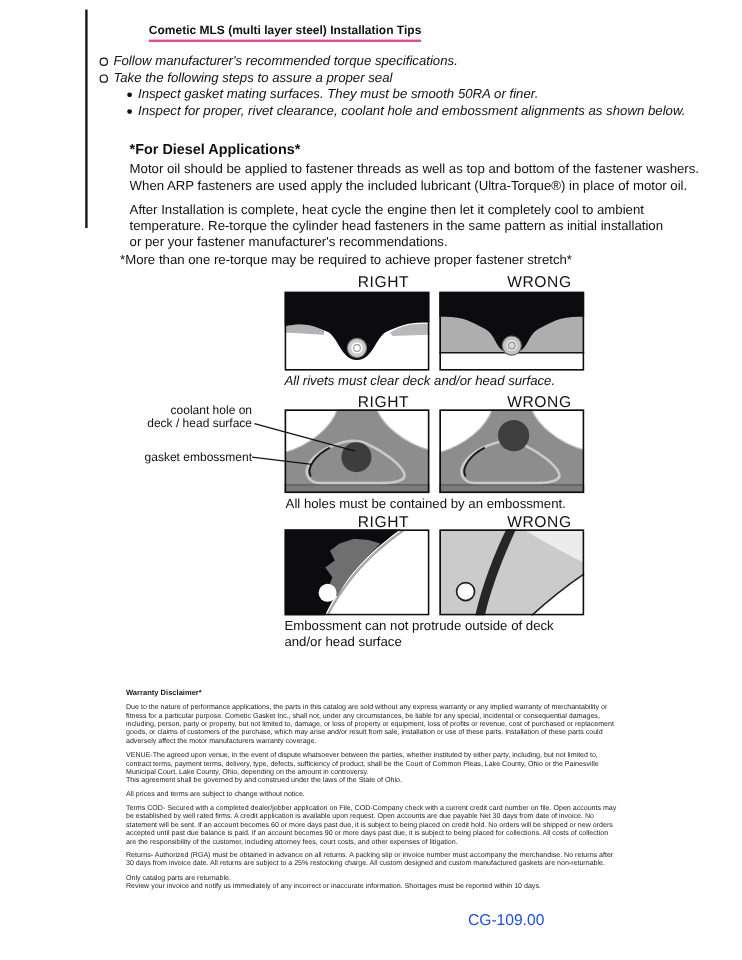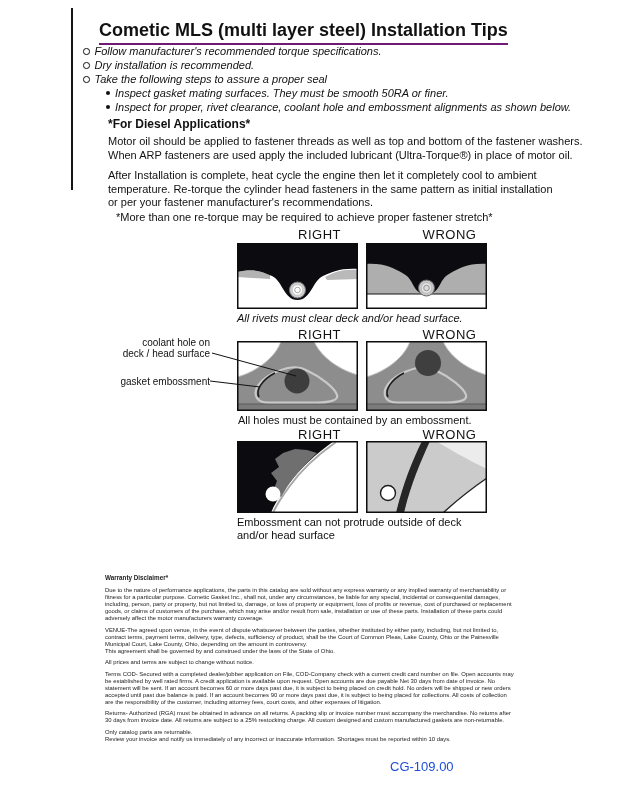--- a/index.html
+++ b/index.html
@@ -4,37 +4,37 @@
 <style>
   html,body{margin:0;padding:0;background:#ffffff;}
   body{width:618px;height:800px;position:relative;overflow:hidden;
        font-family:"Liberation Sans","DejaVu Sans",sans-serif;color:#111;}
   .abs{position:absolute;}
 
   
   .edge-mark{left:71px;top:8px;width:2px;height:182px;background:#161616;}
 
   
-  .title{left:99px;top:20px;font-size:18px;font-weight:bold;
-         border-bottom:2px solid #701a75;padding-bottom:2px;white-space:nowrap;}
+  .title{left:124px;top:20px;font-size:10px;font-weight:bold;
+         border-bottom:2px solid #ec4899;padding-bottom:2px;white-space:nowrap;}
 
   
   .tips{left:83px;top:44px;font-size:11px;line-height:14px;width:500px;font-style:italic;}
   .tip-row{display:flex;align-items:flex-start;}
   .tip-row.sub{margin-left:23px;}
   .o-bullet{width:4.5px;height:4.5px;border:1px solid #111;border-radius:50%;
             margin:4px 5px 0 0;flex:0 0 auto;}
   .dot-bullet{width:4px;height:4px;background:#111;border-radius:50%;
             margin:4.5px 5px 0 0;flex:0 0 auto;}
 
   
   .diesel-head{left:108px;top:117px;font-size:12px;font-weight:bold;}
   .diesel-p1{left:108px;top:135px;font-size:11px;line-height:13.5px;white-space:pre-line;}
   .diesel-p2{left:108px;top:169px;font-size:11px;line-height:13.5px;white-space:pre-line;}
-  .diesel-note{left:116px;top:211px;font-size:11px;}
+  .diesel-note{left:100px;top:211px;font-size:11px;}
 
   
   .dg-label{font-size:13px;font-weight:400;letter-spacing:.5px;transform:translateX(-50%);padding-left:45px;}
   .r1-label-right{left:297px;top:227px;} .r1-label-wrong{left:427px;top:227px;}
   .r2-label-right{left:297px;top:327px;} .r2-label-wrong{left:427px;top:327px;}
   .r3-label-right{left:297px;top:427px;} .r3-label-wrong{left:427px;top:427px;}
   .panel{width:121px;display:block;}
   .r1-left{left:237px;top:243px;} .r1-right{left:366px;top:243px;}
   .r2-left{left:237px;top:341px;} .r2-right{left:366px;top:341px;}
   .r3-left{left:237px;top:441px;} .r3-right{left:366px;top:441px;}
@@ -60,24 +60,20 @@
 <body>
 
 <div class="abs edge-mark"></div>
 
 <div class="abs title">Cometic MLS (multi layer steel) Installation Tips</div>
 
 <div class="abs tips">
   <div class="tip-row">
     <span class="o-bullet"></span>
     <span>Follow manufacturer's recommended torque specifications.</span>
-  </div>
-  <div class="tip-row">
-    <span class="o-bullet"></span>
-    <span>Dry installation is recommended.</span>
   </div>
   <div class="tip-row">
     <span class="o-bullet"></span>
     <span>Take the following steps to assure a proper seal</span>
   </div>
   <div class="tip-row sub">
     <span class="dot-bullet"></span>
     <span>Inspect gasket mating surfaces.  They must be smooth 50RA or finer.</span>
   </div>
   <div class="tip-row sub">

